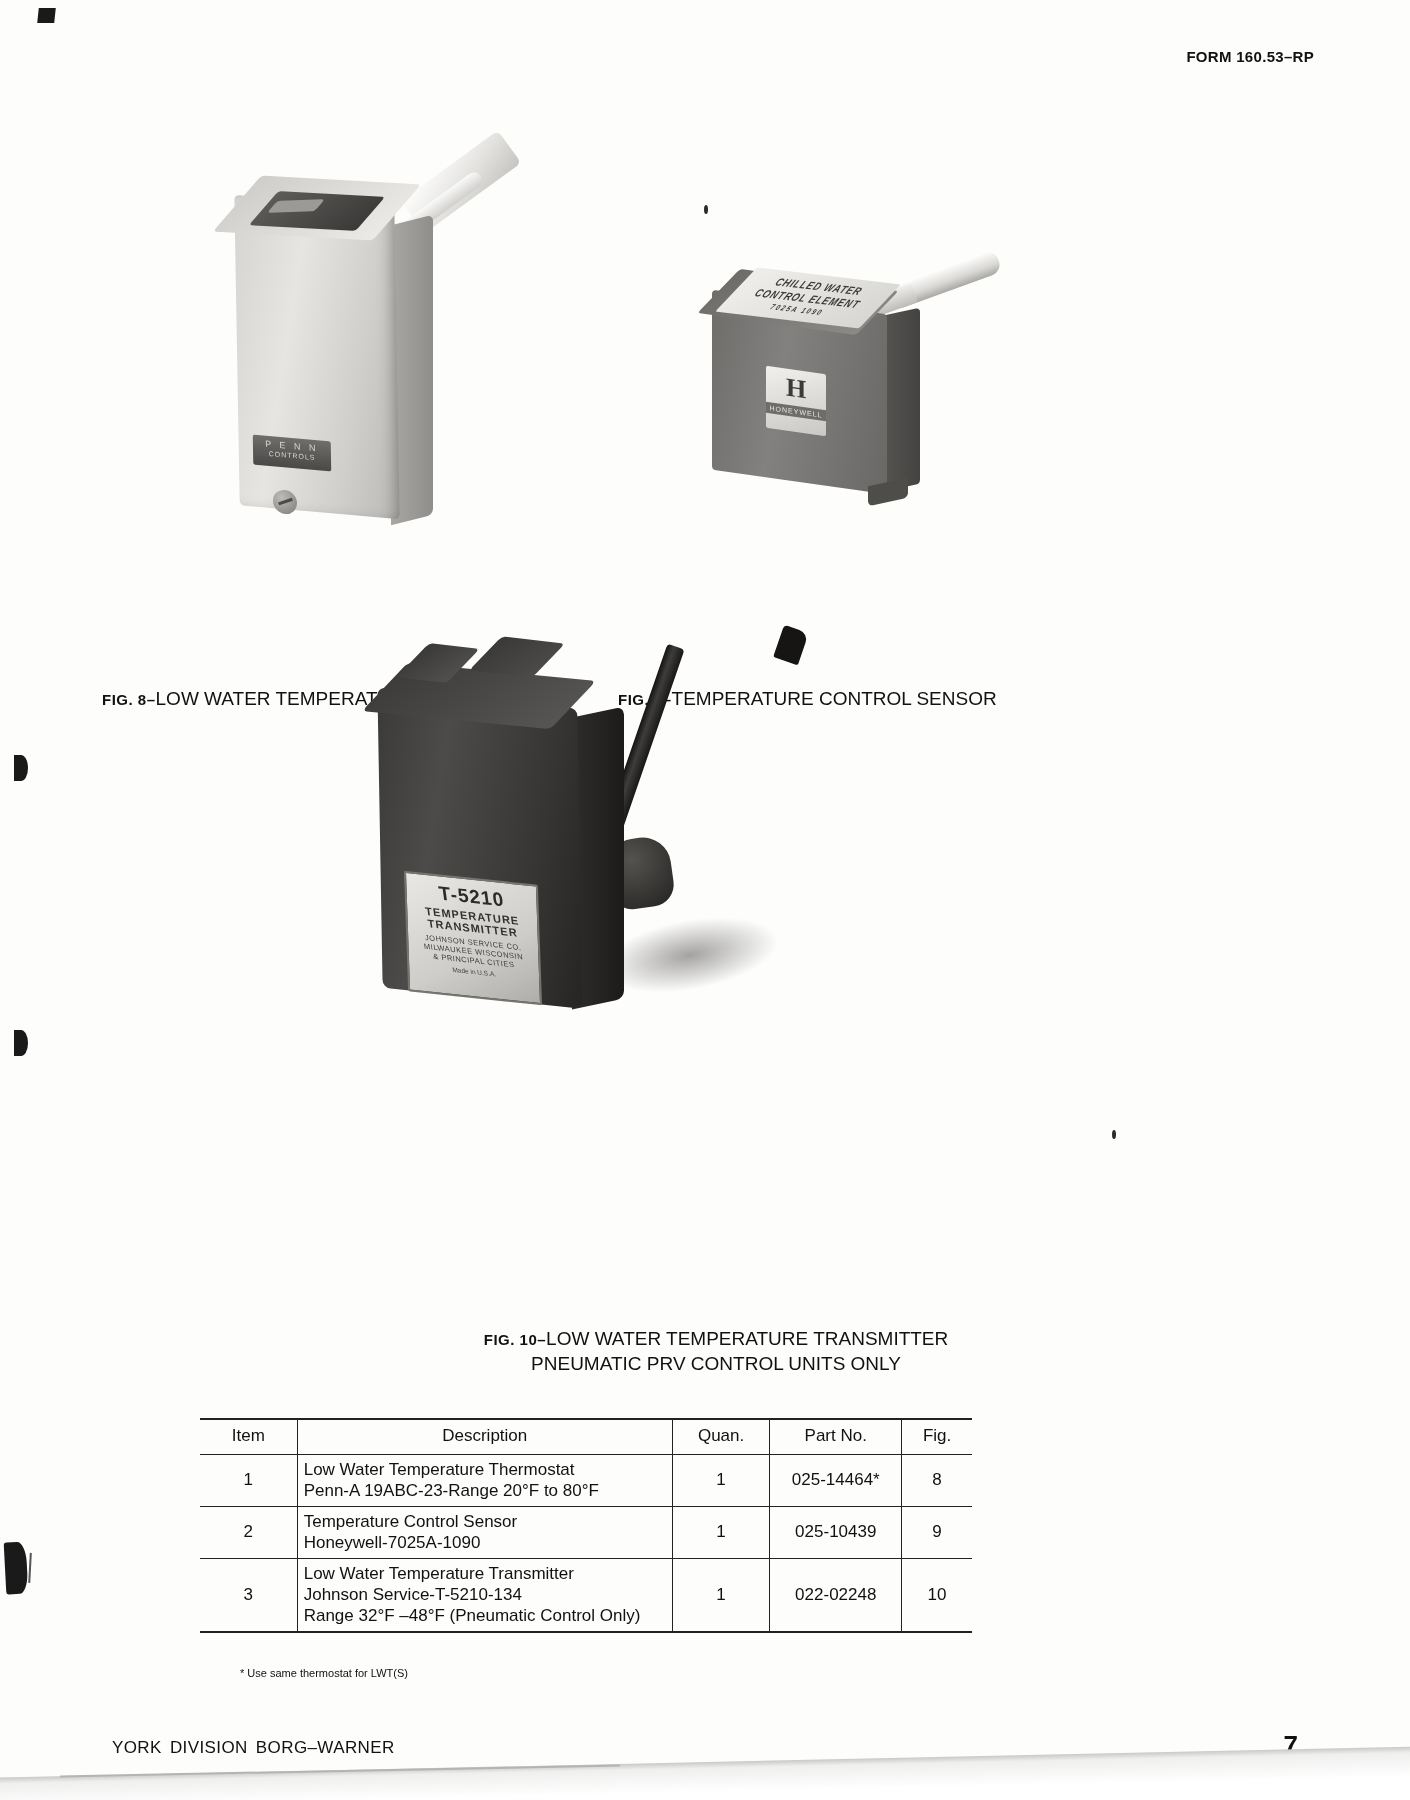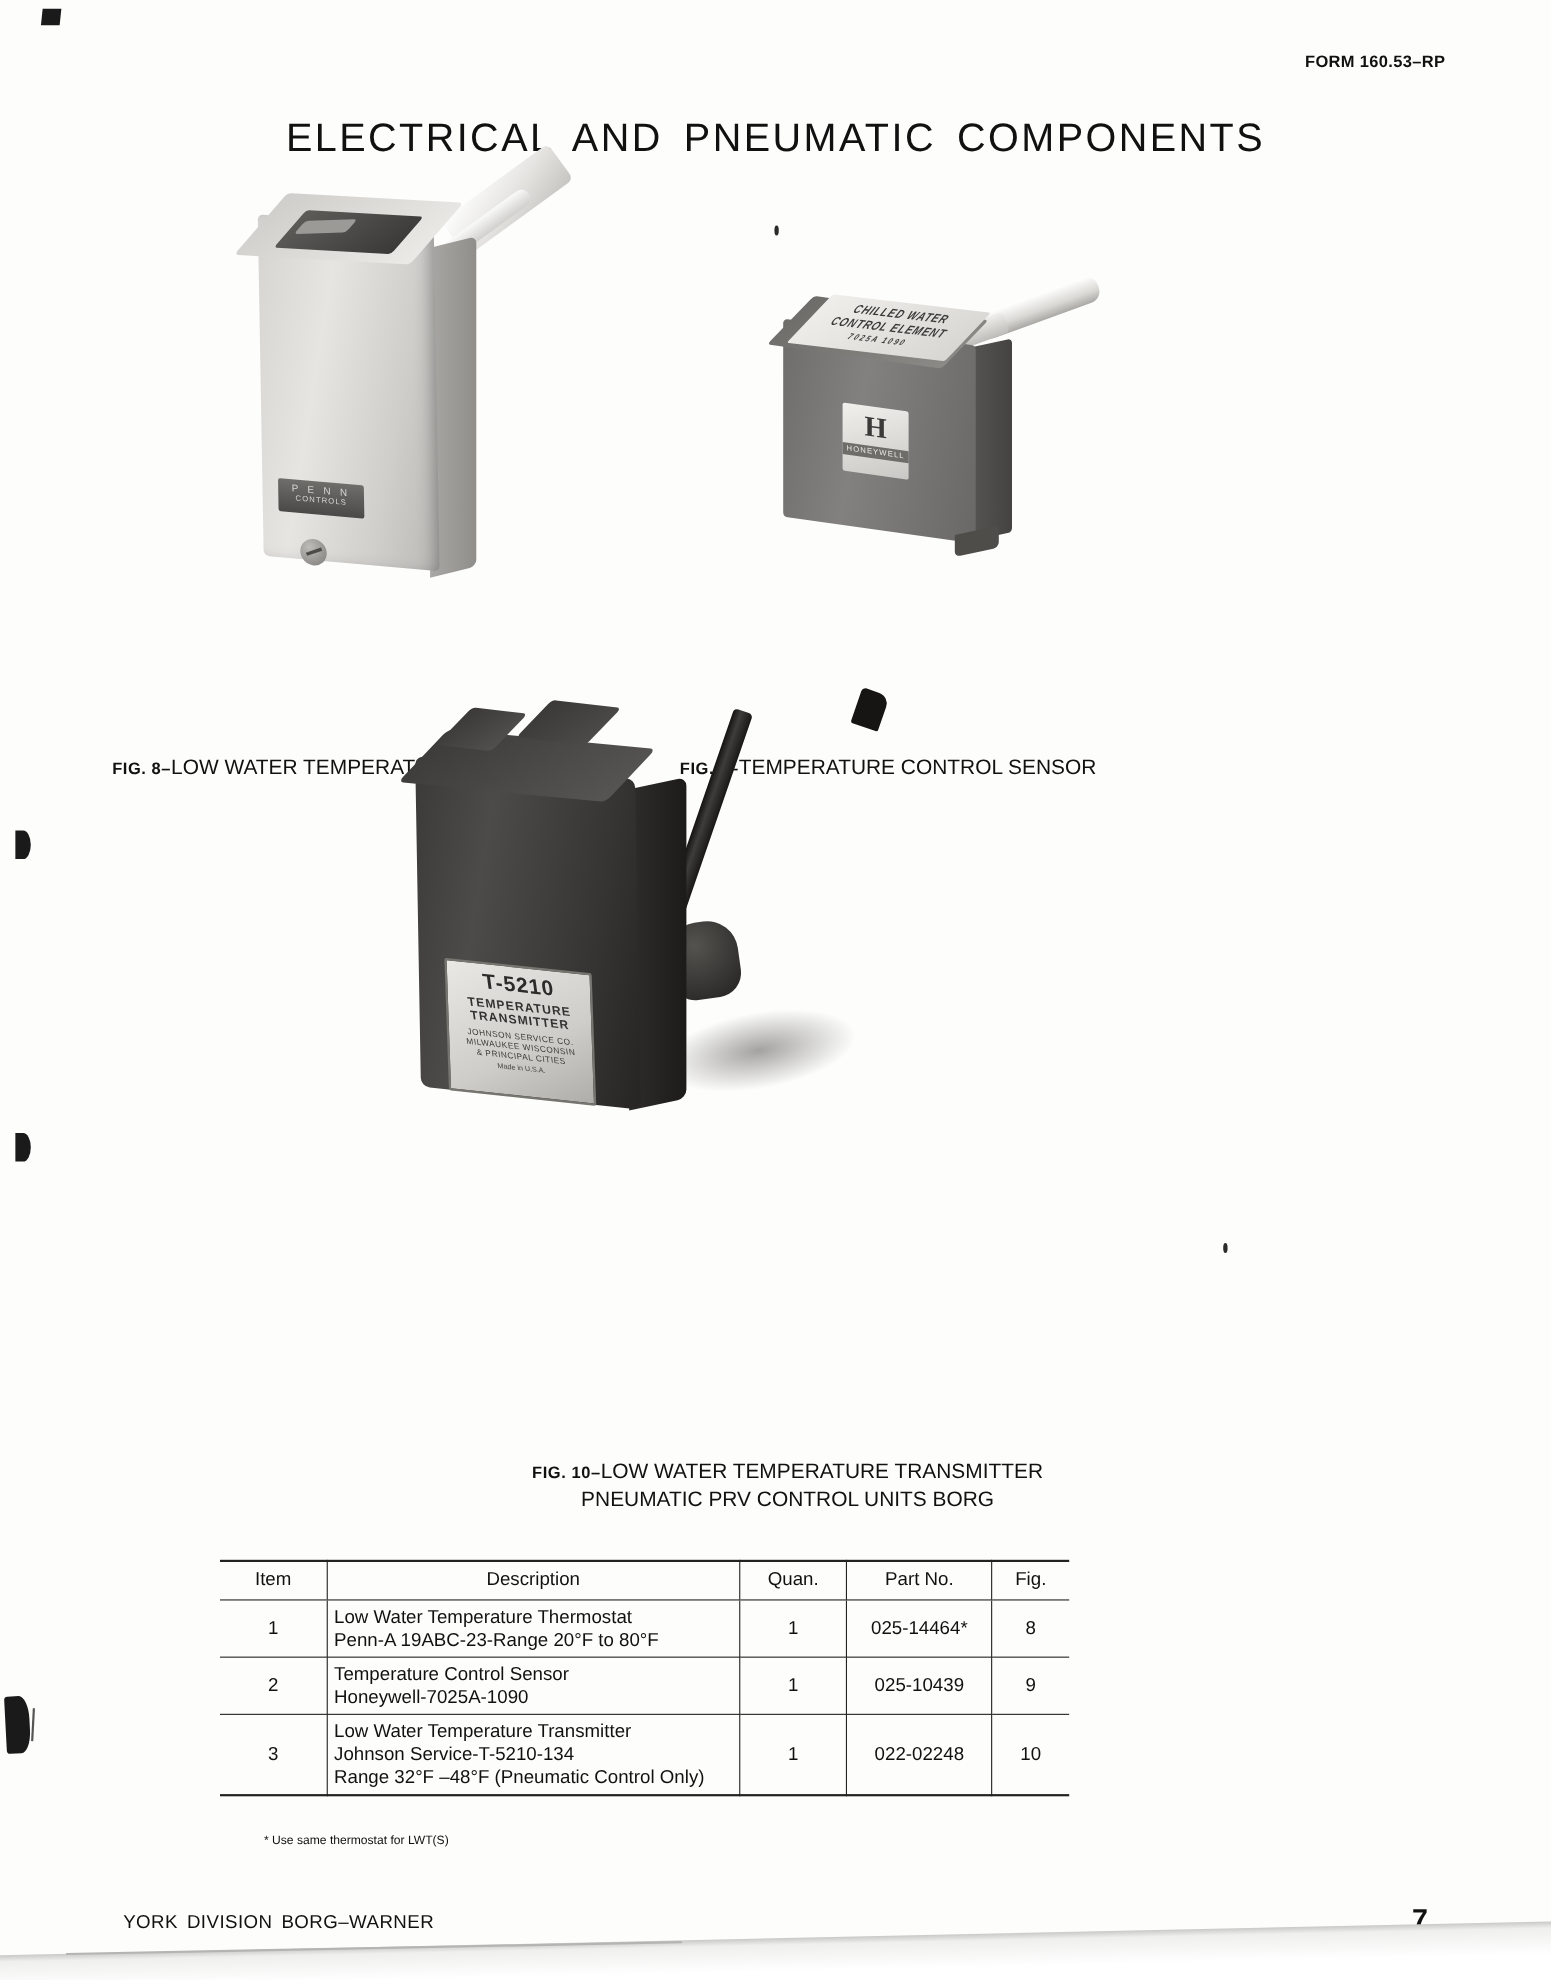--- a/index.html
+++ b/index.html
@@ -542,21 +542,20 @@
 
   <div class="mark mark-top"></div>
   <div class="mark mark-a"></div>
   <div class="mark mark-b"></div>
   <div class="mark mark-c"></div>
   <div class="speck" style="left:704px; top:205px; width:4px; height:9px;"></div>
   <div class="speck" style="left:1112px; top:1130px; width:4px; height:9px;"></div>
   <div class="speck" style="left:702px; top:1770px; width:8px; height:3px;"></div>
 
   <div class="form-code">FORM 160.53–RP</div>
-  <h1 class="doc-title">ELECTRICAL AND PNEUMATIC COMPONENTS</h1>
 
   <div class="fig8">
     <div class="f8-cap"></div>
     <div class="f8-probe"></div>
     <div class="f8-probe2"></div>
     <div class="f8-side"></div>
     <div class="f8-body"></div>
     <div class="f8-top"></div>
     <div class="f8-cavity"></div>
     <div class="f8-cavity-hi"></div>
@@ -609,21 +608,21 @@
       <span class="t3">TRANSMITTER</span>
       <span class="t4">JOHNSON SERVICE CO.</span>
       <span class="t5">MILWAUKEE WISCONSIN</span>
       <span class="t5">&amp; PRINCIPAL CITIES</span>
       <span class="t6">Made in U.S.A.</span>
     </div>
   </div>
 
   <div class="caption cap10">
     <span class="fig-label">FIG. 10–</span><span>LOW WATER TEMPERATURE TRANSMITTER</span>
-    <span class="line2">PNEUMATIC PRV CONTROL UNITS BORG</span>
+    <span class="line2">PNEUMATIC PRV CONTROL UNITS ONLY</span>
   </div>
 
   <table class="parts-table">
     <thead>
       <tr class="tbl-top-border tbl-head-rule">
         <th class="col-item">Item</th>
         <th class="col-desc" style="text-align:center; padding-left:6px;">Description</th>
         <th class="col-quan">Quan.</th>
         <th class="col-part">Part No.</th>
         <th class="col-fig">Fig.</th>

